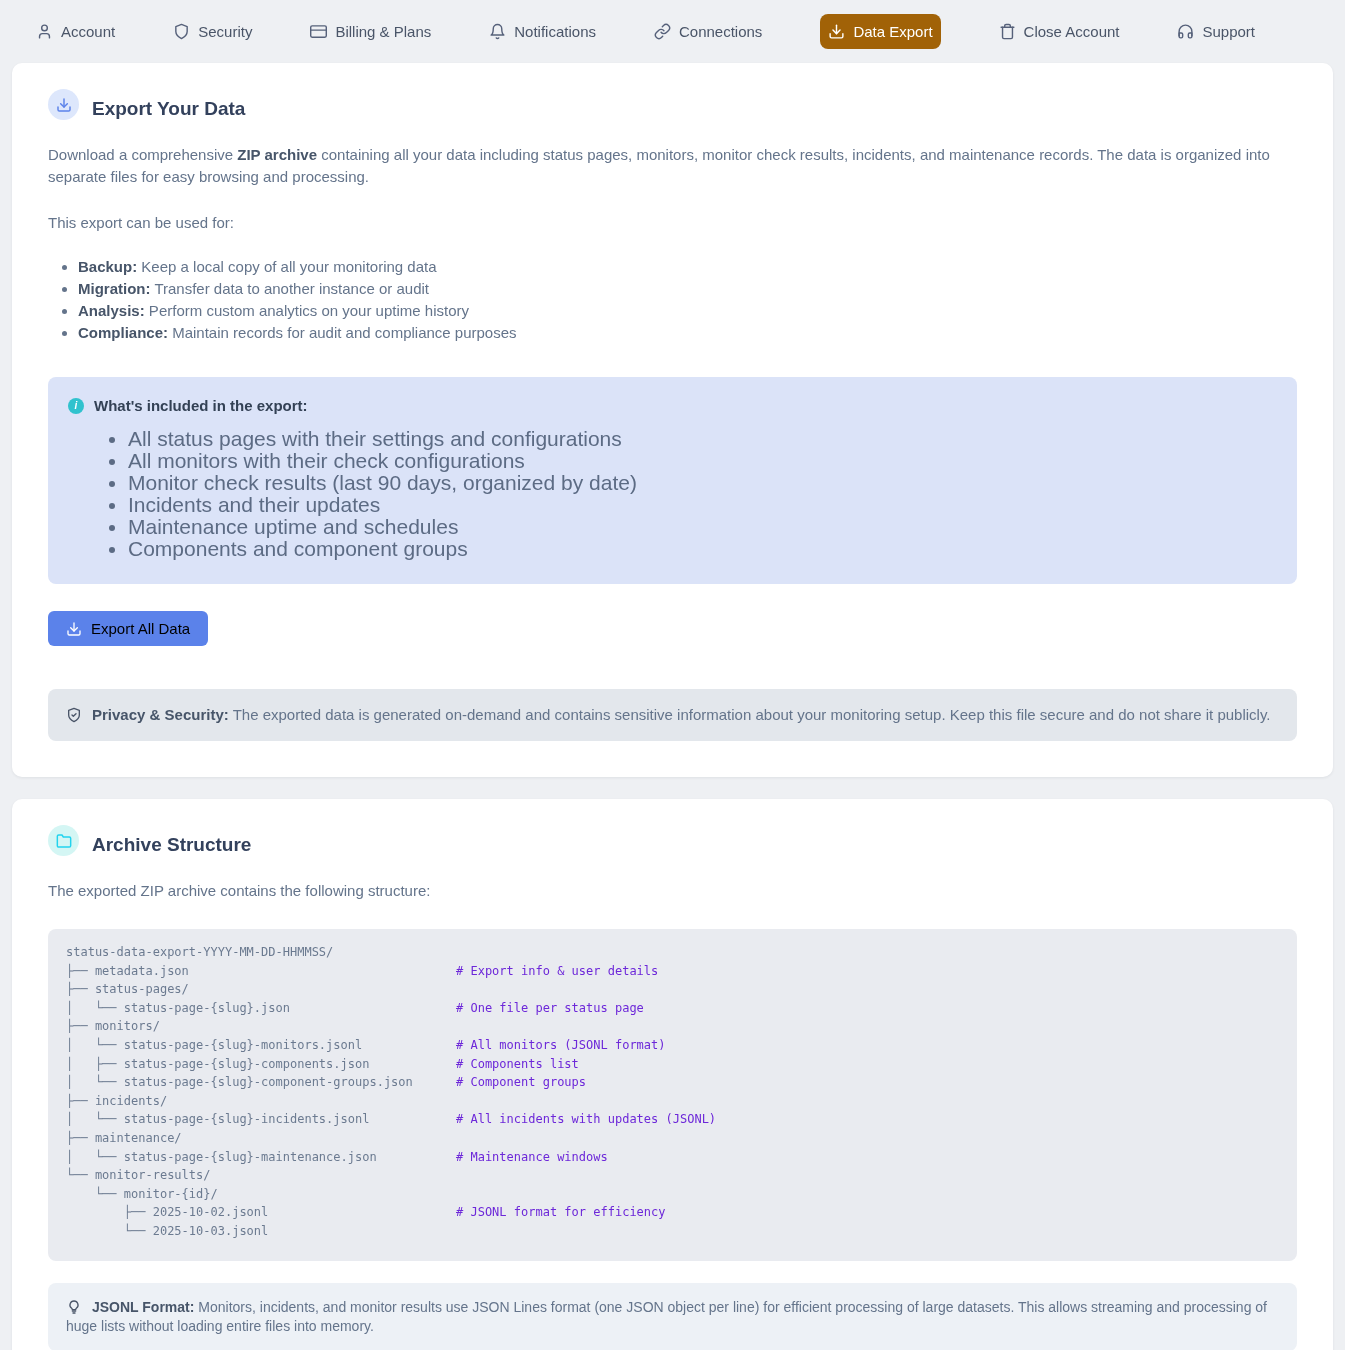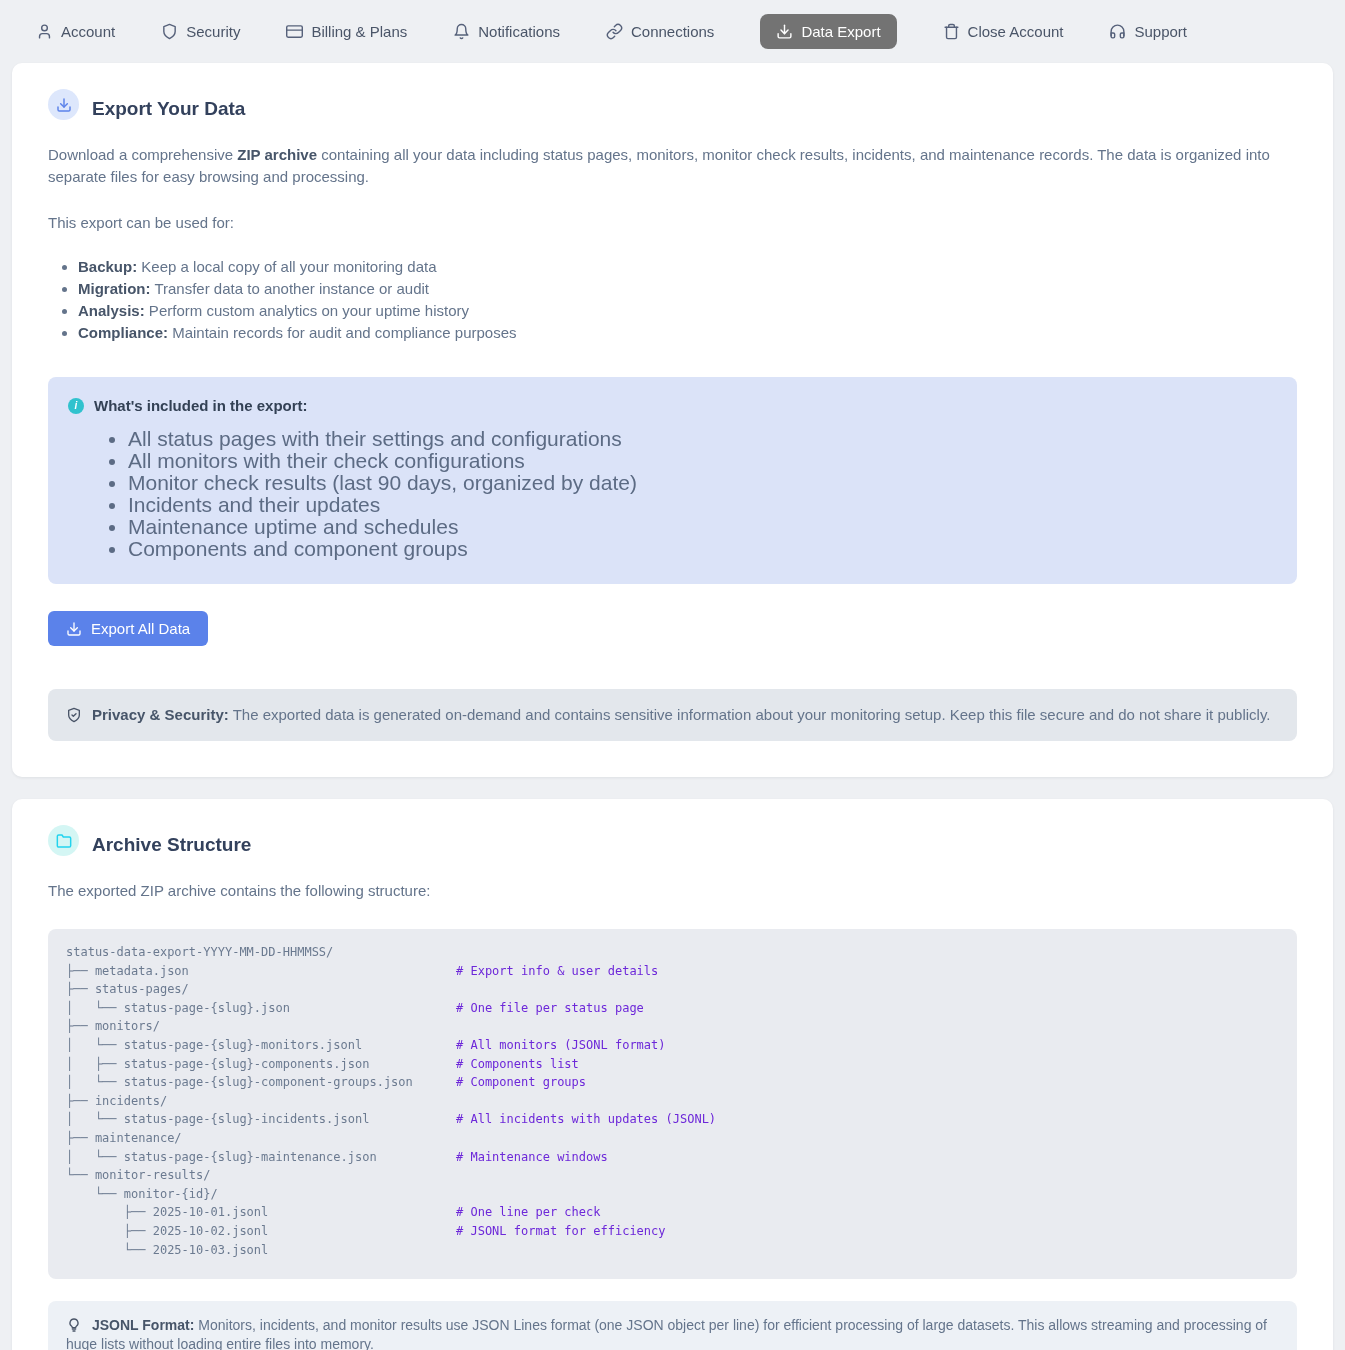--- a/index.html
+++ b/index.html
@@ -4,32 +4,32 @@
 <style>
   * { margin:0; padding:0; box-sizing:border-box; }
   html,body { width:1345px; height:1350px; overflow:hidden; }
   body {
     background:#eef0f3;
     font-family:"Liberation Sans", sans-serif;
     color:#64748b;
   }
   
   .tabs {
-    display:flex; align-items:center; gap:46px;
+    display:flex; align-items:center; gap:58px;
     padding:12px 36px 0 36px; height:50px;
   }
   .tab {
     display:flex; align-items:center; gap:8px;
     font-size:15px; font-weight:500; color:#4a5568;
     cursor:pointer; white-space:nowrap;
   }
   .tab svg { width:17px; height:17px; stroke:#56617a; }
   .tab.active {
-    background:#737373; color:#fff; border-radius:8px;
-    padding:9px 16px;
+    background:#a16207; color:#fff; border-radius:8px;
+    padding:9px 8px;
   }
   .tab.active svg { stroke:#fff; }
   
   .card {
     background:#fff; border-radius:10px;
     box-shadow:0 1px 3px rgba(16,24,40,.07);
     margin:13px 12px 0 12px;
     padding:26px 36px 36px 36px;
   }
   .card-header { display:flex; align-items:flex-end; gap:13px; }
@@ -64,21 +64,21 @@
   }
   .info-dot::before { content:"i"; }
   .info-box-title span.t { font-size:15px; font-weight:700; color:#334155; }
   .info-box ul {
     margin-top:14px; padding-left:60px;
     font-size:21px; line-height:22px; color:#5c6b84;
   }
   
   .primary-btn {
     margin-top:27px; display:inline-flex; align-items:center; gap:9px;
-    background:#5b82ea; color:#ffffff; border:none; border-radius:6px;
+    background:#5b82ea; color:#000000; border:none; border-radius:6px;
     padding:9px 18px; font-size:15px; font-weight:500;
     font-family:"Liberation Sans", sans-serif; cursor:pointer;text-align:center;
   }
   .primary-btn svg { width:16px; height:16px; stroke:#fff; }
   
   .note {
     border-radius:8px; padding:15px 18px;
     font-size:15px; line-height:22px; color:#64748b;
   }
   .note.gray { margin-top:43px; background:#e3e7ec; }
@@ -258,21 +258,20 @@
       <div class="tree-line"><span class="path">│   └── status-page-{slug}-incidents.jsonl</span><span class="comment"># All incidents with updates (JSONL)</span></div>
 
       <div class="tree-line"><span class="path">├── maintenance/</span><span class="comment"></span></div>
 
       <div class="tree-line"><span class="path">│   └── status-page-{slug}-maintenance.json</span><span class="comment"># Maintenance windows</span></div>
 
       <div class="tree-line"><span class="path">└── monitor-results/</span><span class="comment"></span></div>
 
       <div class="tree-line"><span class="path">    └── monitor-{id}/</span><span class="comment"></span></div>
 
-      <div class="tree-line"><span class="path">        ├── 2025-10-01.jsonl</span><span class="comment"># One line per check</span></div>
 
       <div class="tree-line"><span class="path">        ├── 2025-10-02.jsonl</span><span class="comment"># JSONL format for efficiency</span></div>
 
       <div class="tree-line"><span class="path">        └── 2025-10-03.jsonl</span><span class="comment"></span></div>
     </div>
 
   <div class="note light">
     <svg viewBox="0 0 24 24" fill="none" stroke-width="2" stroke-linecap="round" stroke-linejoin="round">
         <path d="M9.5 18h5"></path>
         <path d="M10.5 21h3"></path>

